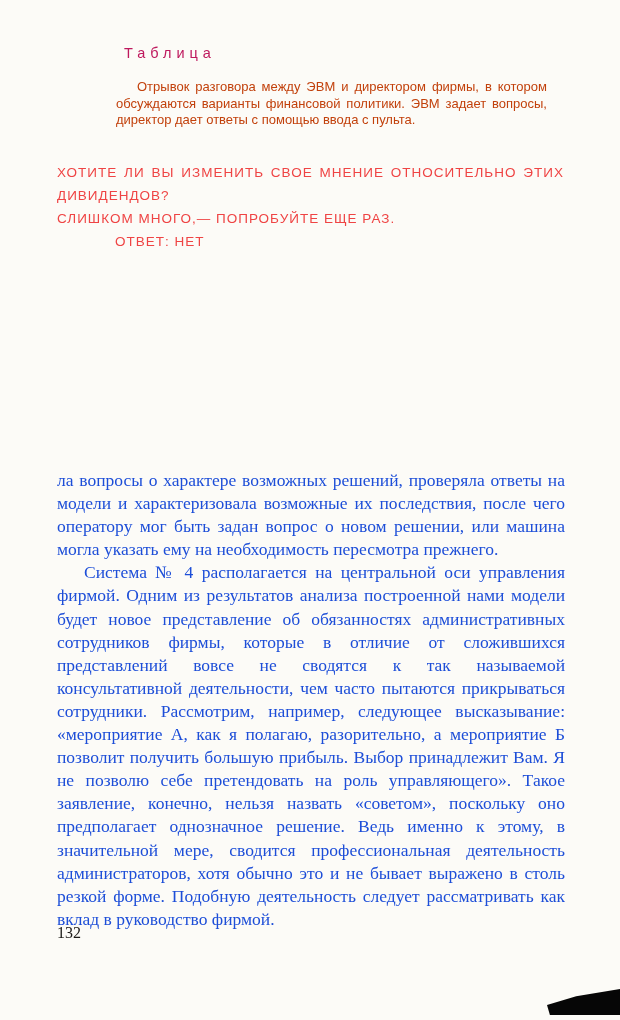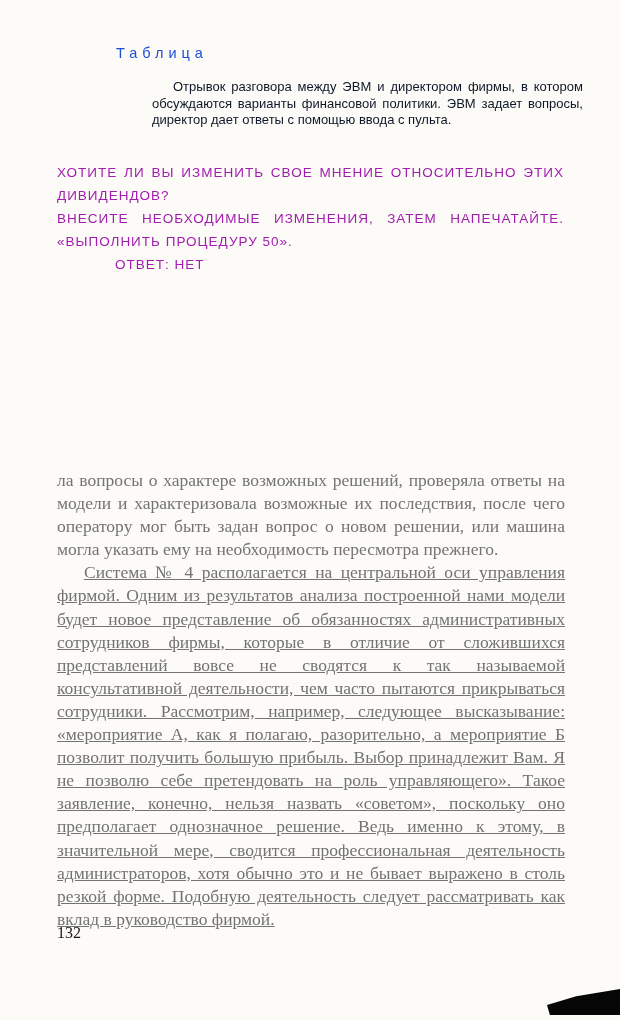--- a/index.html
+++ b/index.html
@@ -11,53 +11,52 @@
   }
   .page {
     position: relative;
     width: 620px; height: 1020px;
     background: #fcfbf7;
     overflow: hidden;
     color: #1e1c19;
   }
   .heading {
     position: absolute;
-    top: 45px; left: 116px;
+    top: 45px; left: 124px;
     font: 14.5px "Liberation Sans", sans-serif;
     letter-spacing: 5px;
-    color: #1d4ed8;
+    color: #be185d;
   }
   .caption {
     position: absolute;
     top: 79px; left: 116px; width: 431px;
     font: 13px/16.5px "Liberation Sans", sans-serif;
     text-align: justify;
     text-indent: 21px;
-    color: #0f172a;
-    margin-left: 36px;
+    color: #c2410c;
   }
   .dialogue {
     position: absolute;
     top: 161px; left: 57px; width: 507px;
     font: 13.5px/23px "Liberation Sans", sans-serif;
     letter-spacing: 1px;
     text-align: justify;
-    color: #a21caf;
+    color: #ef4444;
   }
   .dialogue p { margin: 0; }
   .dialogue p.ind { padding-left: 58px; }
   .bodytext {
     position: absolute;
     top: 469px; left: 57px; width: 508px;
     font: 17.5px/23.1px "Liberation Serif", serif;
     text-align: justify;
-    color: #737373;
+    color: #1d4ed8;
   }
   .bodytext p { margin: 0; }
-  .bodytext p.first-indent { text-indent: 27px; text-decoration: underline; }
+  .bodytext p.first-indent { text-indent: 27px; }
   .pagenum {
     position: absolute;
     top: 924px; left: 57px;
     font: 16px "Liberation Serif", serif;
     color: #1c1a17;
   }
   .smudge {
     position: absolute;
     left: 547px; top: 989px;
     width: 73px; height: 26px;
@@ -69,21 +68,21 @@
 <body>
 
 <div class="page">
 
   <div class="heading">Таблица</div>
 
   <div class="caption">Отрывок разговора между ЭВМ и директором фирмы, в котором обсуждаются варианты финансовой политики. ЭВМ задает вопросы, директор дает ответы с помощью ввода с пульта.</div>
 
   <div class="dialogue">
     <p>ХОТИТЕ ЛИ ВЫ ИЗМЕНИТЬ СВОЕ МНЕНИЕ ОТНОСИТЕЛЬНО ЭТИХ ДИВИДЕНДОВ?</p>
-    <p>ВНЕСИТЕ НЕОБХОДИМЫЕ ИЗМЕНЕНИЯ, ЗАТЕМ НАПЕЧАТАЙТЕ. «ВЫПОЛНИТЬ ПРОЦЕДУРУ 50».</p>
+    <p>СЛИШКОМ МНОГО,— ПОПРОБУЙТЕ ЕЩЕ РАЗ.</p>
     <p class="ind">ОТВЕТ: НЕТ</p>
   </div>
 
   <div class="bodytext">
     <p>ла вопросы о характере возможных решений, проверяла ответы на модели и характеризовала возможные их последствия, после чего оператору мог быть задан вопрос о новом решении, или машина могла указать ему на необходимость пересмотра прежнего.</p>
     <p class="first-indent">Система № 4 располагается на центральной оси управления фирмой. Одним из результатов анализа построенной нами модели будет новое представление об обязанностях административных сотрудников фирмы, которые в отличие от сложившихся представлений вовсе не сводятся к так называемой консультативной деятельности, чем часто пытаются прикрываться сотрудники. Рассмотрим, например, следующее высказывание: «мероприятие А, как я полагаю, разорительно, а мероприятие Б позволит получить большую прибыль. Выбор принадлежит Вам. Я не позволю себе претендовать на роль управляющего». Такое заявление, конечно, нельзя назвать «советом», поскольку оно предполагает однозначное решение. Ведь именно к этому, в значительной мере, сводится профессиональная деятельность администраторов, хотя обычно это и не бывает выражено в столь резкой форме. Подобную деятельность следует рассматривать как вклад в руководство фирмой.</p>
   </div>
 
   <div class="pagenum">132</div>
 

